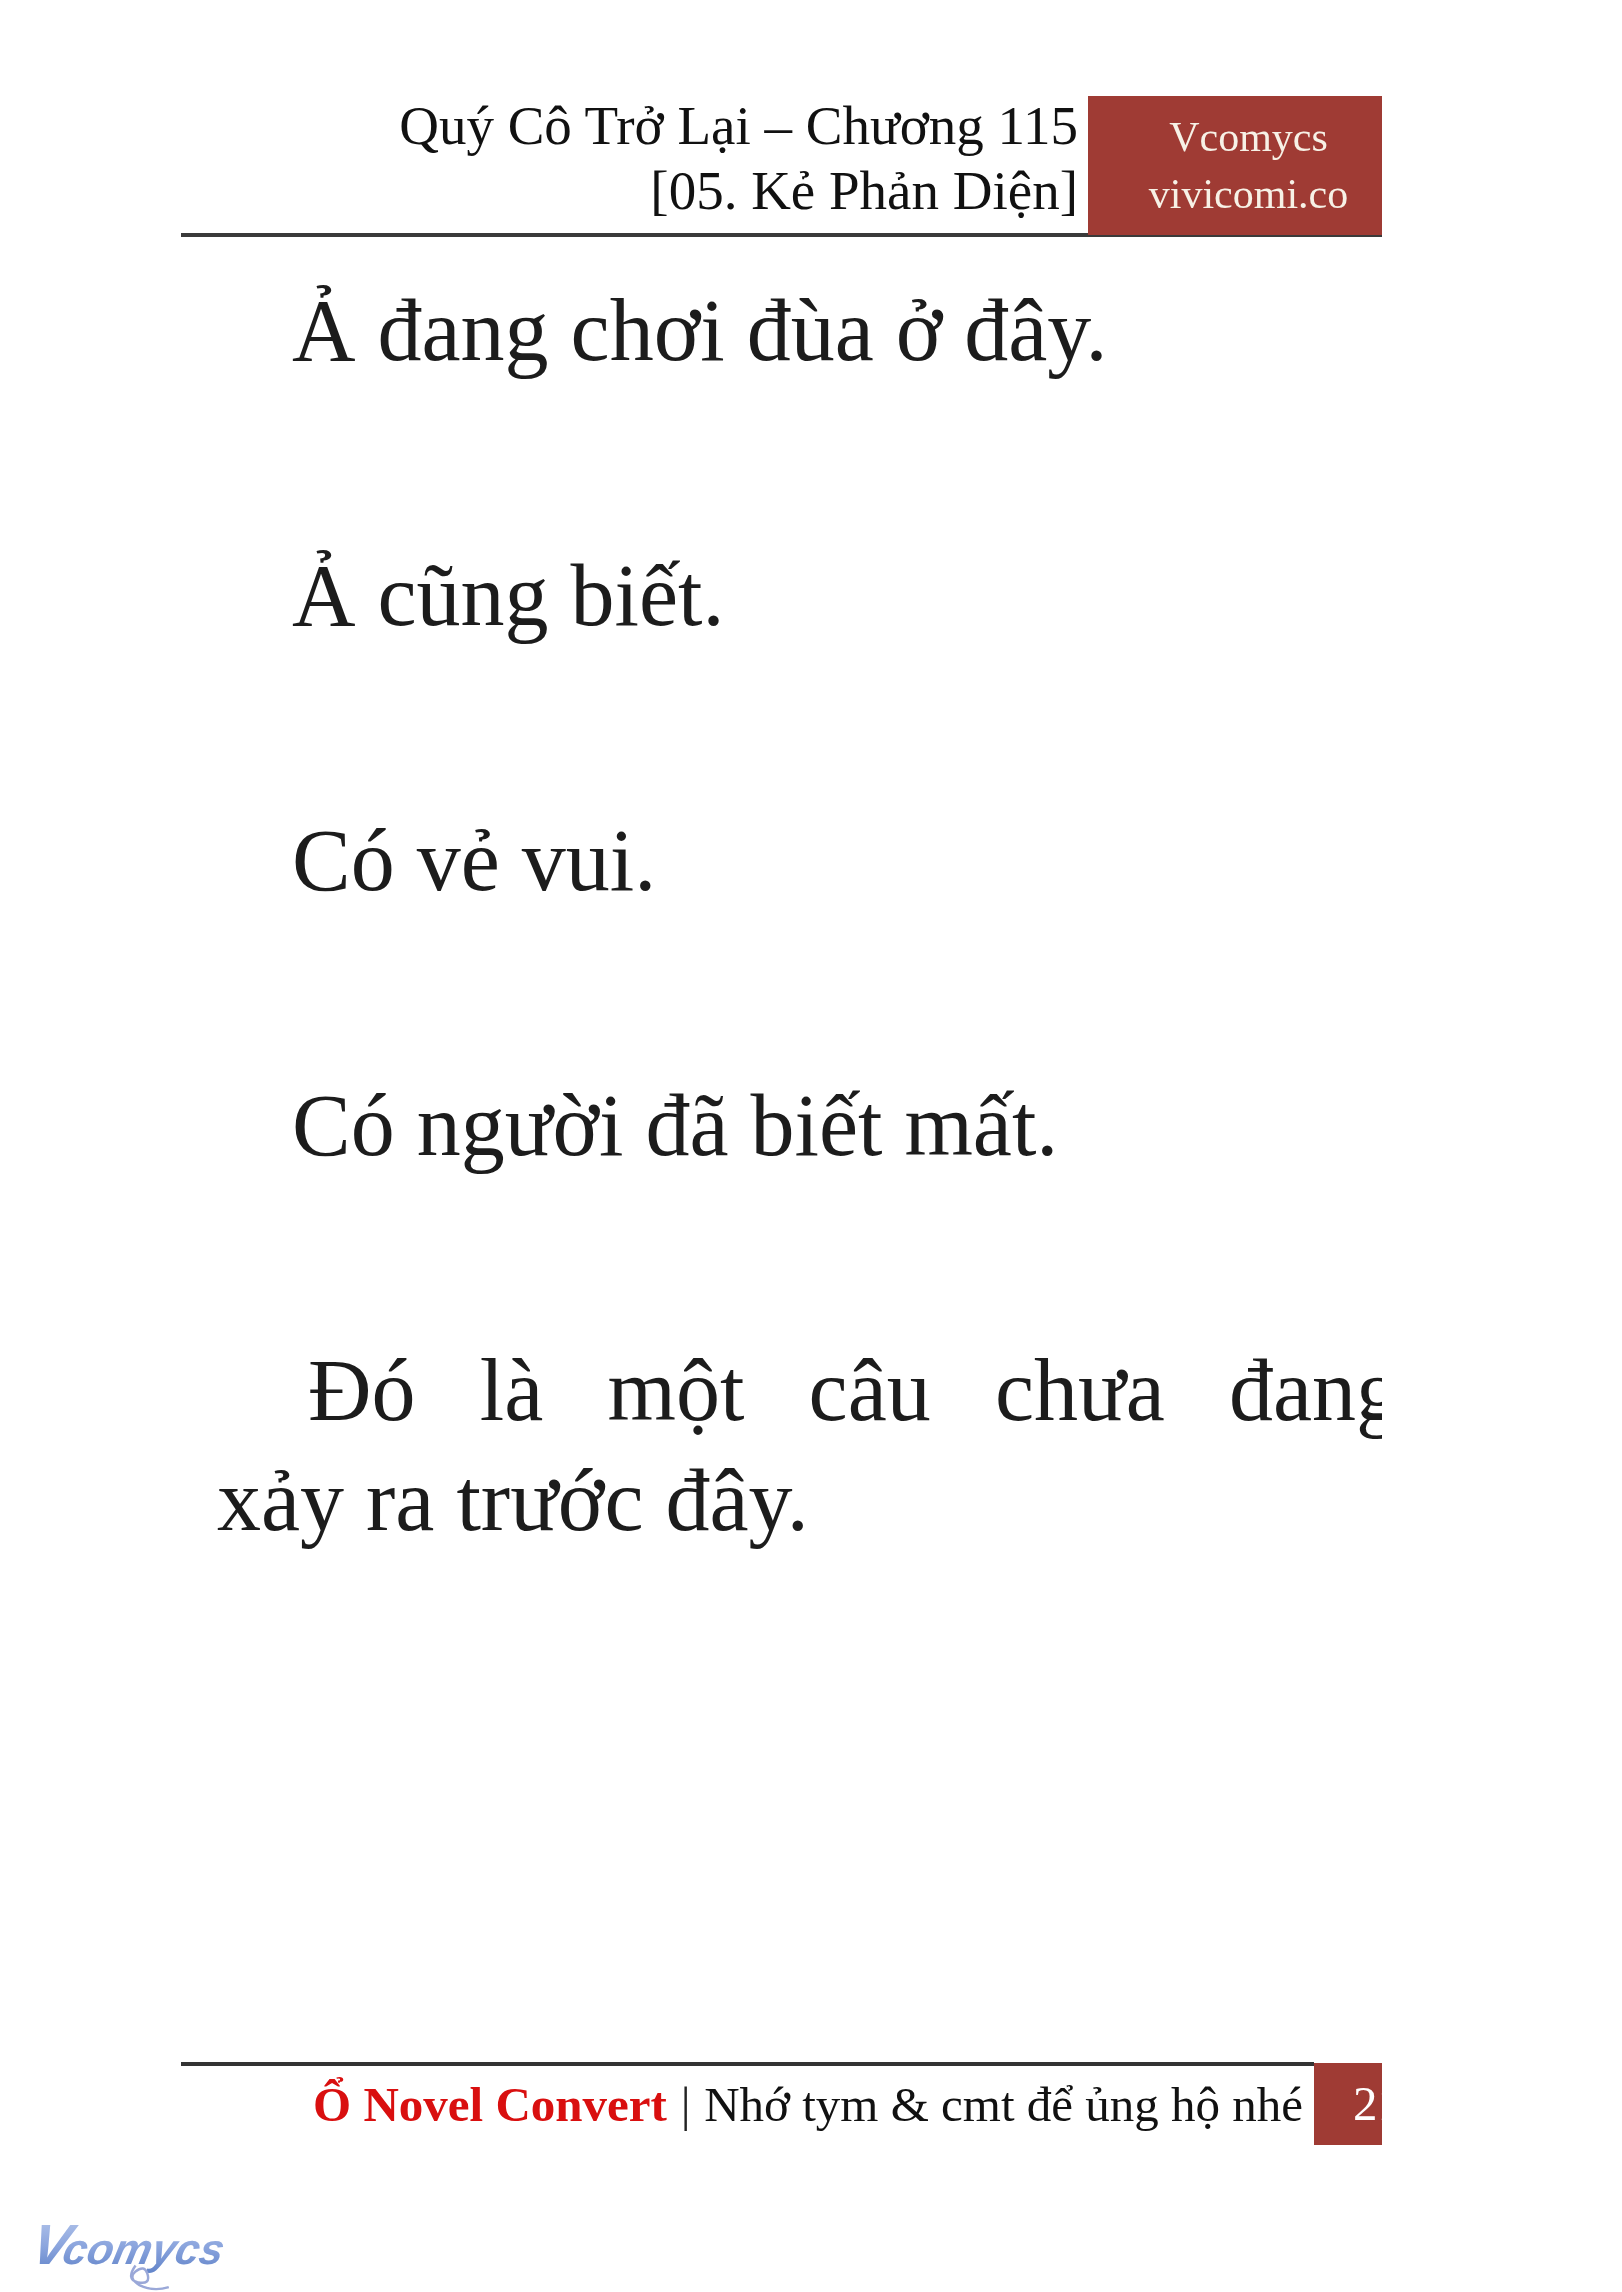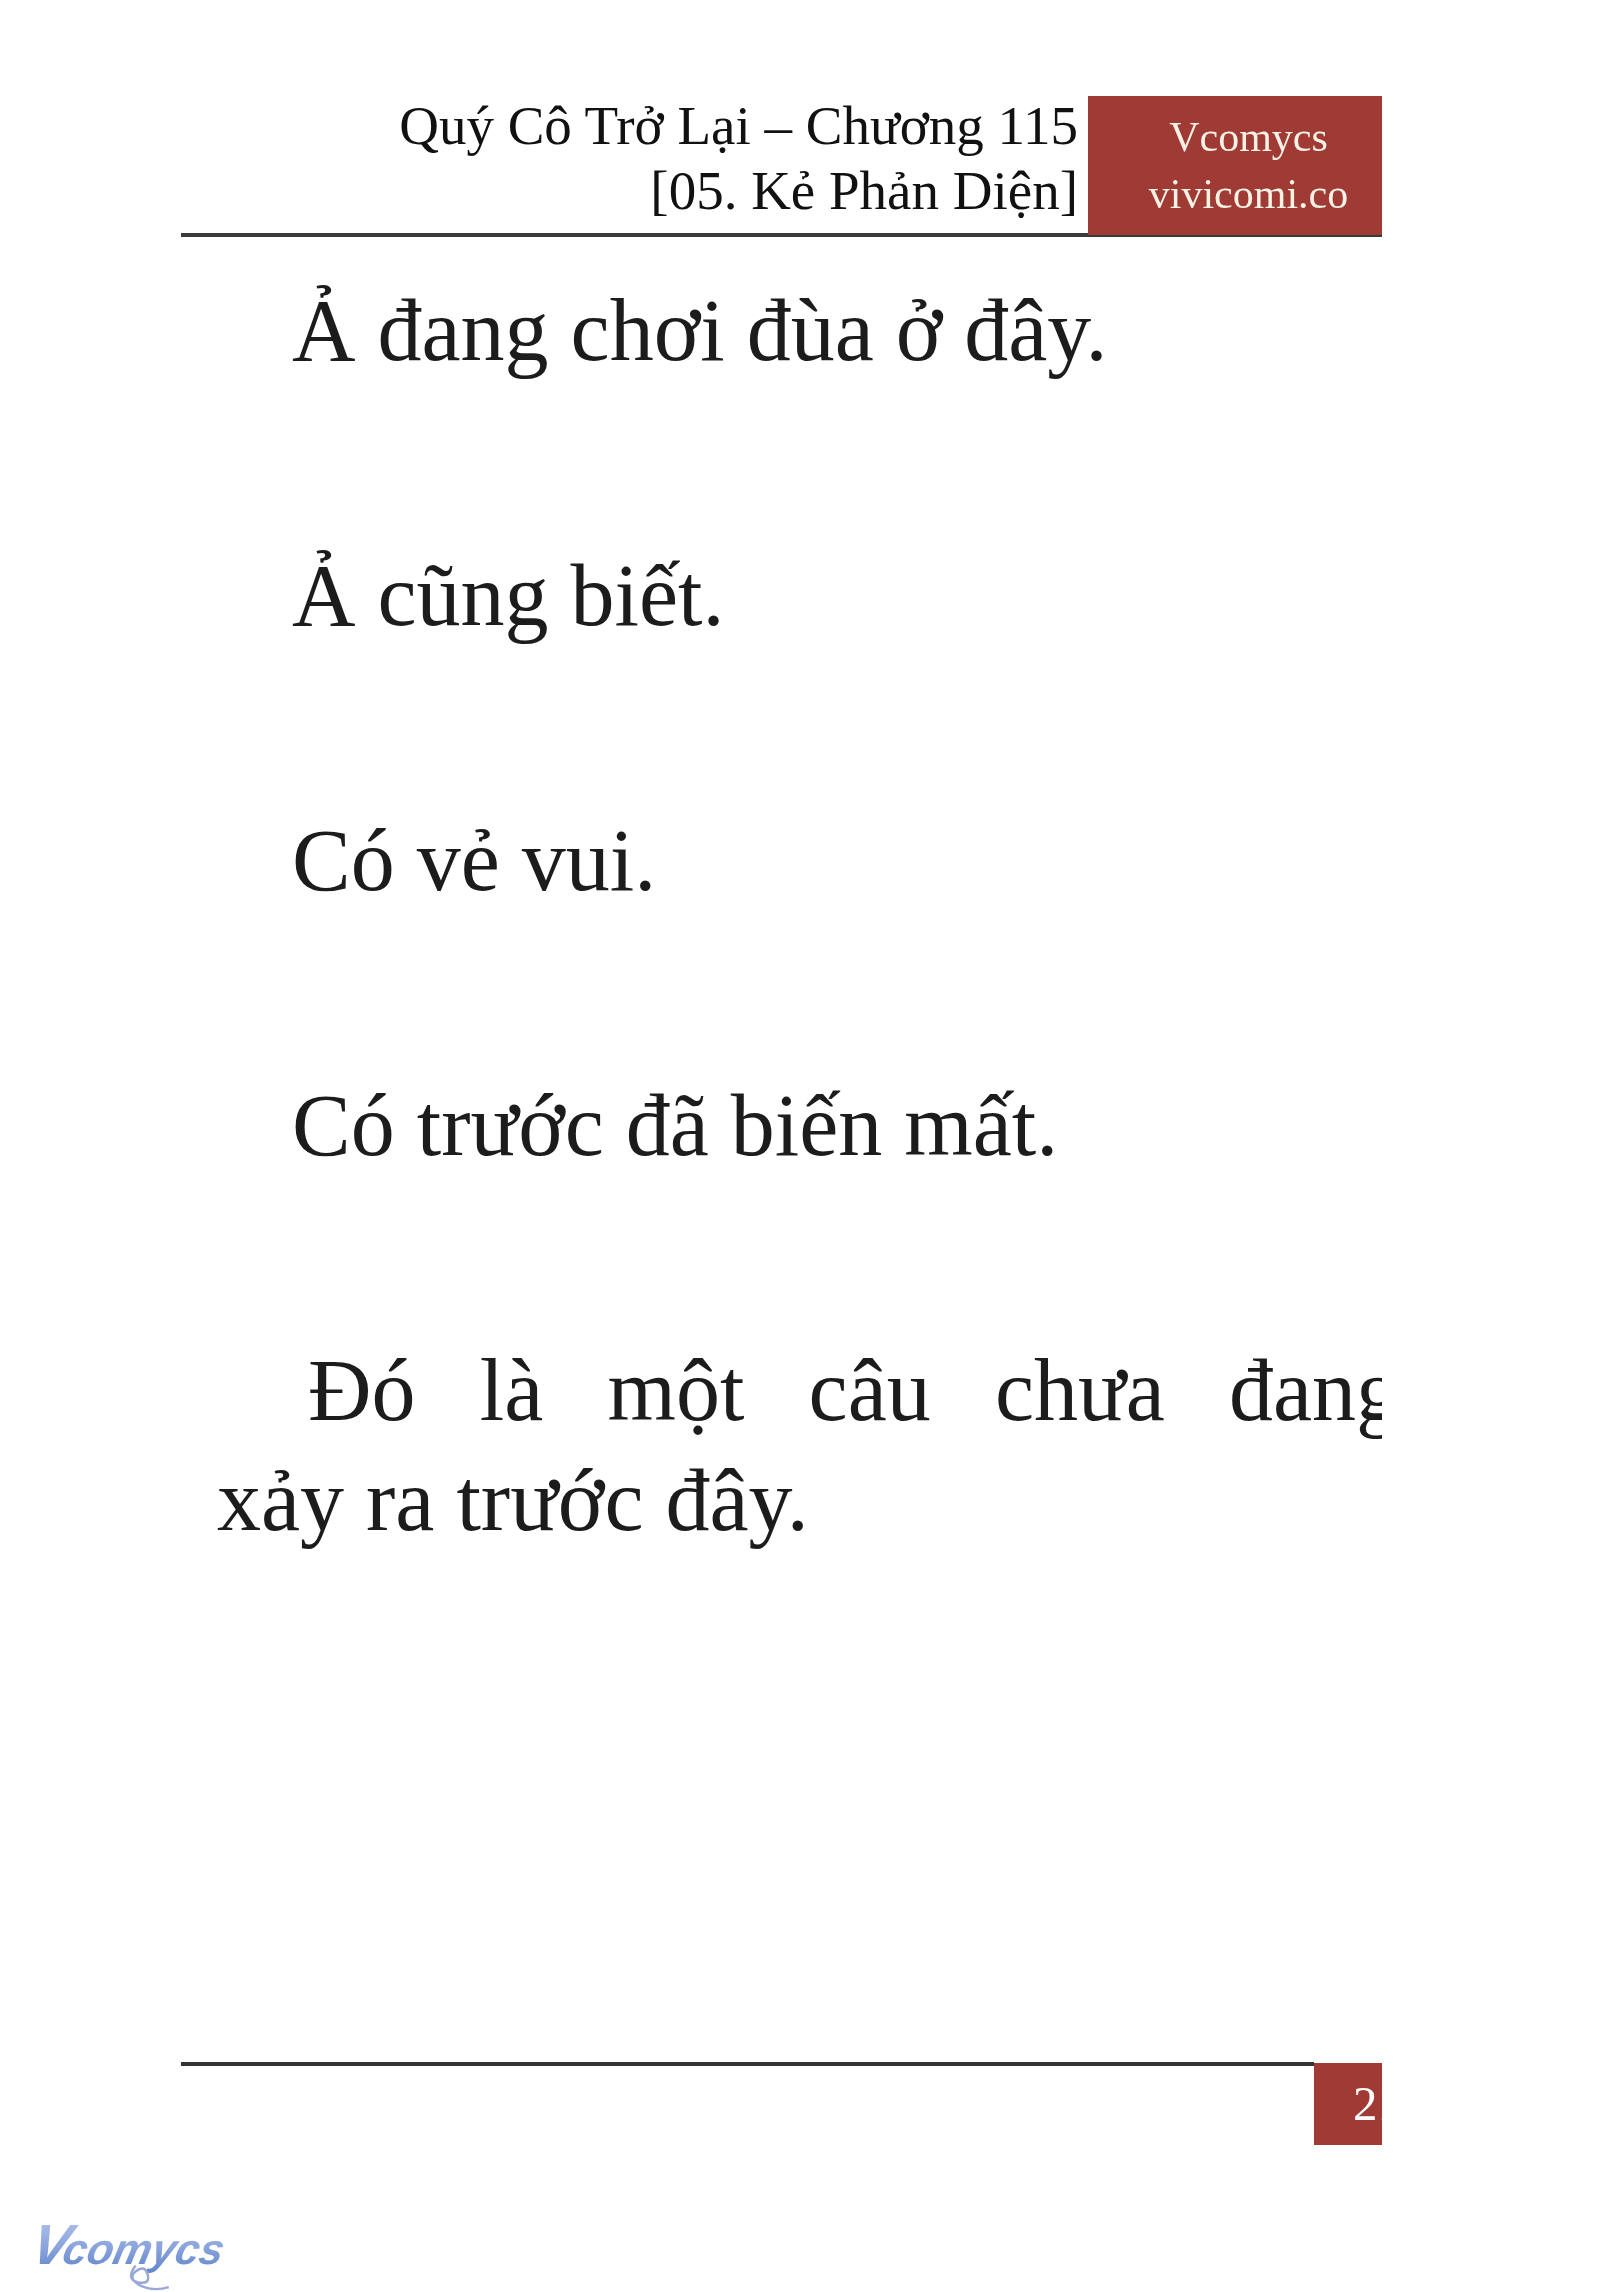--- a/index.html
+++ b/index.html
@@ -59,35 +59,38 @@
   <div class="header-rule"></div>
   <div class="header-badge">
     <div>Vcomycs</div>
     <div>vivicomi.co</div>
   </div>
 
   <div class="story">
     <p class="para">Ả đang chơi đùa ở đây.</p>
     <p class="para">Ả cũng biết.</p>
     <p class="para">Có vẻ vui.</p>
-    <p class="para">Có trước đã biến mất.</p>
+    <p class="para">Có người đã biết mất.</p>
     <div class="para-multi">
       <div class="jline">
           <span>Đó</span>
           <span>là</span>
           <span>một</span>
           <span>câu</span>
           <span>chưa</span>
           <span>đang</span>
         </div>
       <div class="nline">xảy ra trước đây.</div>
     </div>
   </div>
 
   <div class="footer-rule"></div>
+  <div class="footer-text">
+    <span class="brand">Ổ Novel Convert</span><span class="sep">|</span><span class="note">Nhớ tym &amp; cmt để ủng hộ nhé</span>
+  </div>
   <div class="page-badge">21</div>
 
   <svg class="watermark" width="235" height="88" viewBox="0 0 240 90">
     <defs>
       <linearGradient id="wmg" x1="0" y1="0" x2="0" y2="1">
         <stop offset="0" stop-color="#b7c8ec"></stop>
         <stop offset="0.55" stop-color="#8aa4dd"></stop>
         <stop offset="1" stop-color="#5f82c8"></stop>
       </linearGradient>
     </defs>

